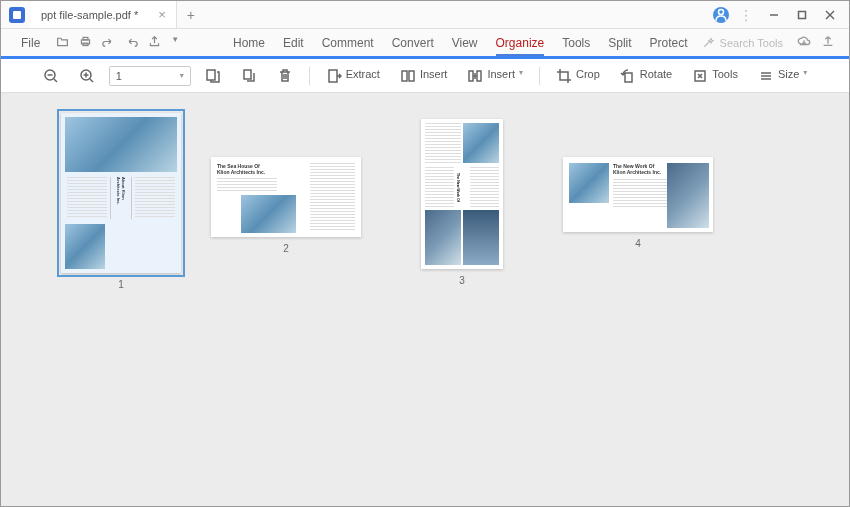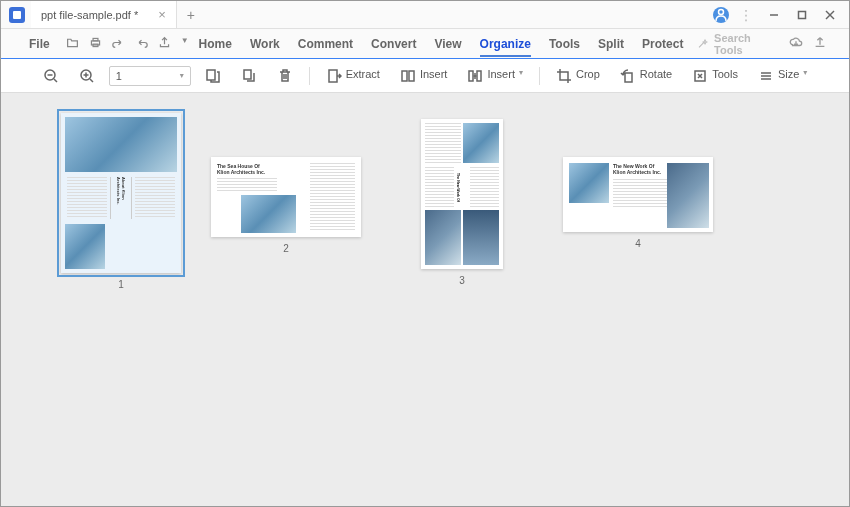--- a/index.html
+++ b/index.html
@@ -12,28 +12,28 @@
 .tab { display: flex; align-items: center; height: 100%; padding: 0 10px; font-size: 11px; color: #555; border-right: 1px solid #e0e0e0; background:#fff; gap:20px; }
 .tab-close { color:#999; font-size:13px; cursor:pointer; }
 .tab-add { padding: 0 10px; color:#888; font-size:14px; cursor:pointer; }
 .titlebar-right { margin-left: auto; display:flex; align-items:center; gap:6px; padding-right:8px; }
 .user-badge { width:16px; height:16px; background:#4a90e2; border-radius:50%; display:flex; align-items:center; justify-content:center; color:#fff; font-size:9px; }
 .win-btn { width:22px; height:22px; display:flex; align-items:center; justify-content:center; color:#666; font-size:11px; cursor:pointer; }
 .win-btn svg { width:10px; height:10px; }
 .kebab { color:#bbb; font-size:14px; padding:0 4px; }
 
 
-.menubar { height: 30px; background:#fafafa; display:flex; align-items:center; padding:0 22px; font-size:12px; color:#666; border-bottom:1px solid #3b82f6;font-weight:bold; }
+.menubar { height: 30px; background:#fafafa; display:flex; align-items:center; padding:0 14px; font-size:12px; color:#666; border-bottom:3px solid #3b82f6; }
 .file-menu { padding:0 6px; cursor:pointer; }
 .qat { display:flex; gap:10px; padding:0 10px; }
 .qat-icon { color:#888; cursor:pointer; }
 .menu-spacer { flex:1; }
 .menu-items { display:flex; gap:18px; }
 .menu-item { cursor:pointer; color:#666; }
-.menu-item.active { color:#1d4ed8; border-bottom:2px solid #4a7fd8; padding-bottom:4px; margin-bottom:-6px; }
+.menu-item.active { color:#b91c1c; border-bottom:2px solid #4a7fd8; padding-bottom:4px; margin-bottom:-6px; }
 .search-area { display:flex; align-items:center; gap:6px; padding:0 14px; color:#bbb; font-size:11px; }
 .right-icons { display:flex; gap:10px; color:#999; }
 
 
 .toolbar { height:34px; background:#fff; display:flex; align-items:center; padding:0 12px; gap:8px; font-size:11px; color:#555; border-bottom:1px solid #ddd; justify-content:center; }
 .tb-btn { display:flex; align-items:flex-start; gap:4px; padding:4px 6px; cursor:pointer; }
 .tb-icon { width:16px; height:16px; display:flex; align-items:center; justify-content:center; color:#666; }
 .page-input { width:82px; height:20px; border:1px solid #ccc; border-radius:2px; font-size:11px; padding:0 6px; display:flex; align-items:center; justify-content:space-between; }
 .page-caret { color:#999; font-size:8px; }
 .divider { width:1px; height:18px; background:#ddd; margin:0 2px; }
@@ -136,21 +136,21 @@
           <path d="M11 8H4a3 3 0 0 1 0-6M11 8l-3-3M11 8l-3 3" transform="rotate(180 8 8)"></path>
         </svg></span>
     <span class="qat-icon"><svg width="13" height="13" viewBox="0 0 16 16">
           <path d="M8 2v8M5 5l3-3 3 3M3 10v3h10v-3"></path>
         </svg></span>
     <span class="qat-icon" style="font-size:8px;">▼</span>
   </div>
   <div class="menu-spacer"></div>
   <div class="menu-items">
     <span class="menu-item">Home</span>
-    <span class="menu-item">Work</span>
+    <span class="menu-item">Edit</span>
     <span class="menu-item">Comment</span>
     <span class="menu-item">Convert</span>
     <span class="menu-item">View</span>
     <span class="menu-item active">Organize</span>
     <span class="menu-item">Tools</span>
     <span class="menu-item">Split</span>
     <span class="menu-item">Protect</span>
   </div>
   <div class="search-area">
     <svg width="12" height="12" viewBox="0 0 16 16">

